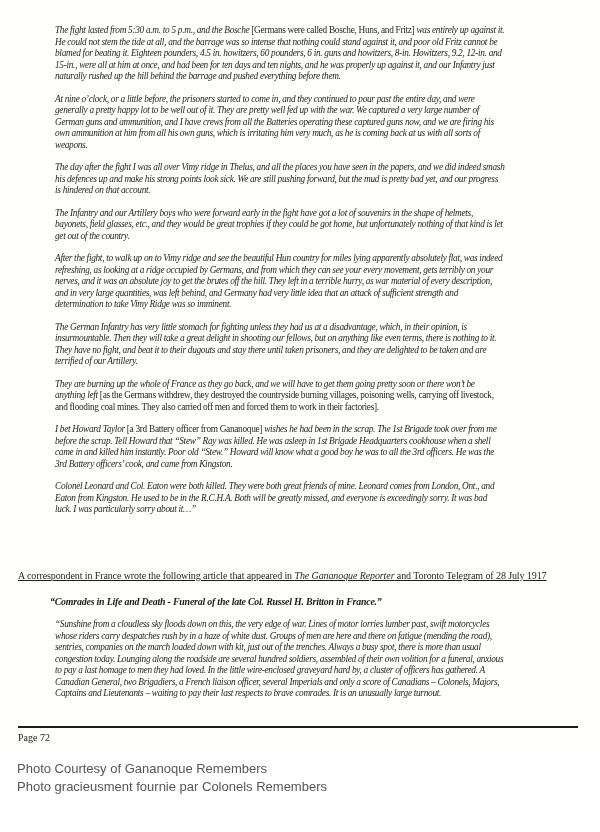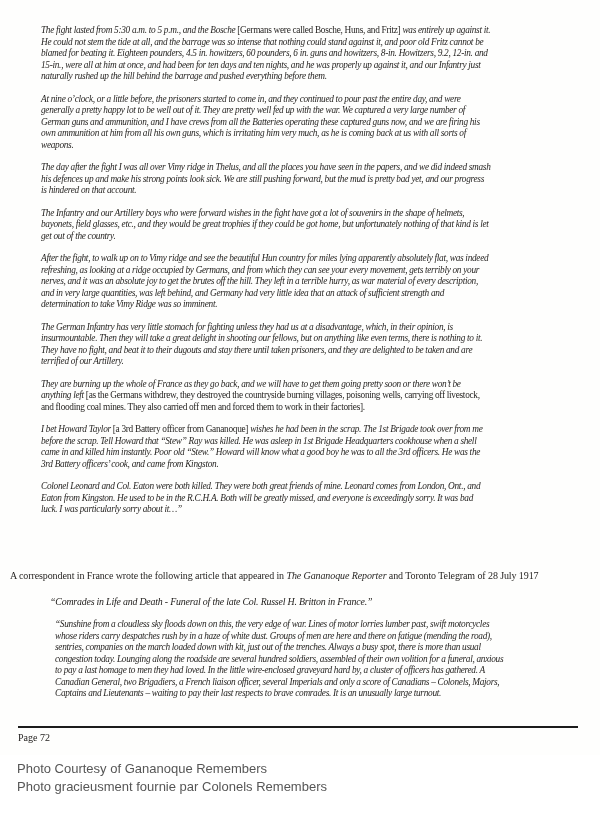--- a/index.html
+++ b/index.html
@@ -16,52 +16,53 @@
   }
   .scan-page {
     position: absolute;
     left: 0; top: 0;
     width: 600px;
     height: 755px;
     background: #fefefd;
   }
   .letter-block {
     position: absolute;
-    left: 41px;
+    left: 55px;
     top: 25px;
     width: 450px;
   }
   .para {
     margin: 0 0 11px 0;
     font-size: 9.3px;
     line-height: 11.5px;
     letter-spacing: -0.3px;
     color: #211f1d;
     font-style: italic;
     text-align: left;
   }
   .seg-i { font-style: italic; }
   .seg-r { font-style: normal; }
   .correspondent {
     position: absolute;
-    left: 10px;
+    left: 18px;
     top: 570px;
     margin: 0;
     font-size: 10px;
     letter-spacing: -0.1px;
     color: #211f1d;
     white-space: nowrap;
+    text-decoration: underline;
   }
   .article-heading {
     position: absolute;
     left: 50px;
     top: 596px;
     margin: 0;
     font-size: 9.9px;
-    font-weight: normal;
+    font-weight: bold;
     font-style: italic;
     letter-spacing: -0.2px;
     color: #1d1b19;
   }
   .article-block {
     position: absolute;
     left: 55px;
     top: 619px;
     width: 452px;
   }
@@ -93,21 +94,21 @@
 </style>
 </head>
 <body>
 
 <div class="scan-page">
 
   <div class="letter-block">
       <p class="para"><span class="seg-i">The fight lasted from 5:30 a.m. to 5 p.m., and the Bosche </span><span class="seg-r">[Germans were called Bosche, Huns, and Fritz]</span><span class="seg-i"> was entirely up against it. He could not stem the tide at all, and the barrage was so intense that nothing could stand against it, and poor old Fritz cannot be blamed for beating it. Eighteen pounders, 4.5 in. howitzers, 60 pounders, 6 in. guns and howitzers, 8-in. Howitzers, 9.2, 12-in. and 15-in., were all at him at once, and had been for ten days and ten nights, and he was properly up against it, and our Infantry just naturally rushed up the hill behind the barrage and pushed everything before them.</span></p>
       <p class="para"><span class="seg-i">At nine o’clock, or a little before, the prisoners started to come in, and they continued to pour past the entire day, and were generally a pretty happy lot to be well out of it. They are pretty well fed up with the war. We captured a very large number of German guns and ammunition, and I have crews from all the Batteries operating these captured guns now, and we are firing his own ammunition at him from all his own guns, which is irritating him very much, as he is coming back at us with all sorts of weapons.</span></p>
       <p class="para"><span class="seg-i">The day after the fight I was all over Vimy ridge in Thelus, and all the places you have seen in the papers, and we did indeed smash his defences up and make his strong points look sick. We are still pushing forward, but the mud is pretty bad yet, and our progress is hindered on that account.</span></p>
-      <p class="para"><span class="seg-i">The Infantry and our Artillery boys who were forward wishes in the fight have got a lot of souvenirs in the shape of helmets, bayonets, field glasses, etc., and they would be great trophies if they could be got home, but unfortunately nothing of that kind is let get out of the country.</span></p>
+      <p class="para"><span class="seg-i">The Infantry and our Artillery boys who were forward early in the fight have got a lot of souvenirs in the shape of helmets, bayonets, field glasses, etc., and they would be great trophies if they could be got home, but unfortunately nothing of that kind is let get out of the country.</span></p>
       <p class="para"><span class="seg-i">After the fight, to walk up on to Vimy ridge and see the beautiful Hun country for miles lying apparently absolutely flat, was indeed refreshing, as looking at a ridge occupied by Germans, and from which they can see your every movement, gets terribly on your nerves, and it was an absolute joy to get the brutes off the hill. They left in a terrible hurry, as war material of every description, and in very large quantities, was left behind, and Germany had very little idea that an attack of sufficient strength and determination to take Vimy Ridge was so imminent.</span></p>
       <p class="para"><span class="seg-i">The German Infantry has very little stomach for fighting unless they had us at a disadvantage, which, in their opinion, is insurmountable. Then they will take a great delight in shooting our fellows, but on anything like even terms, there is nothing to it. They have no fight, and beat it to their dugouts and stay there until taken prisoners, and they are delighted to be taken and are terrified of our Artillery.</span></p>
       <p class="para"><span class="seg-i">They are burning up the whole of France as they go back, and we will have to get them going pretty soon or there won’t be anything left </span><span class="seg-r">[as the Germans withdrew, they destroyed the countryside burning villages, poisoning wells, carrying off livestock, and flooding coal mines. They also carried off men and forced them to work in their factories].</span></p>
       <p class="para"><span class="seg-i">I bet Howard Taylor </span><span class="seg-r">[a 3rd Battery officer from Gananoque]</span><span class="seg-i"> wishes he had been in the scrap. The 1st Brigade took over from me before the scrap. Tell Howard that “Stew” Ray was killed. He was asleep in 1st Brigade Headquarters cookhouse when a shell came in and killed him instantly. Poor old “Stew.” Howard will know what a good boy he was to all the 3rd officers. He was the 3rd Battery officers’ cook, and came from Kingston.</span></p>
       <p class="para"><span class="seg-i">Colonel Leonard and Col. Eaton were both killed. They were both great friends of mine. Leonard comes from London, Ont., and Eaton from Kingston. He used to be in the R.C.H.A. Both will be greatly missed, and everyone is exceedingly sorry. It was bad luck. I was particularly sorry about it…”</span></p>
     </div>
 
   <p class="correspondent"><span class="seg-r">A correspondent in France wrote the following article that appeared in </span><span class="seg-i">The Gananoque Reporter</span><span class="seg-r"> and Toronto Telegram of 28 July 1917</span></p>
 
   <h3 class="article-heading">“Comrades in Life and Death - Funeral of the late Col. Russel H. Britton in France.”</h3>

